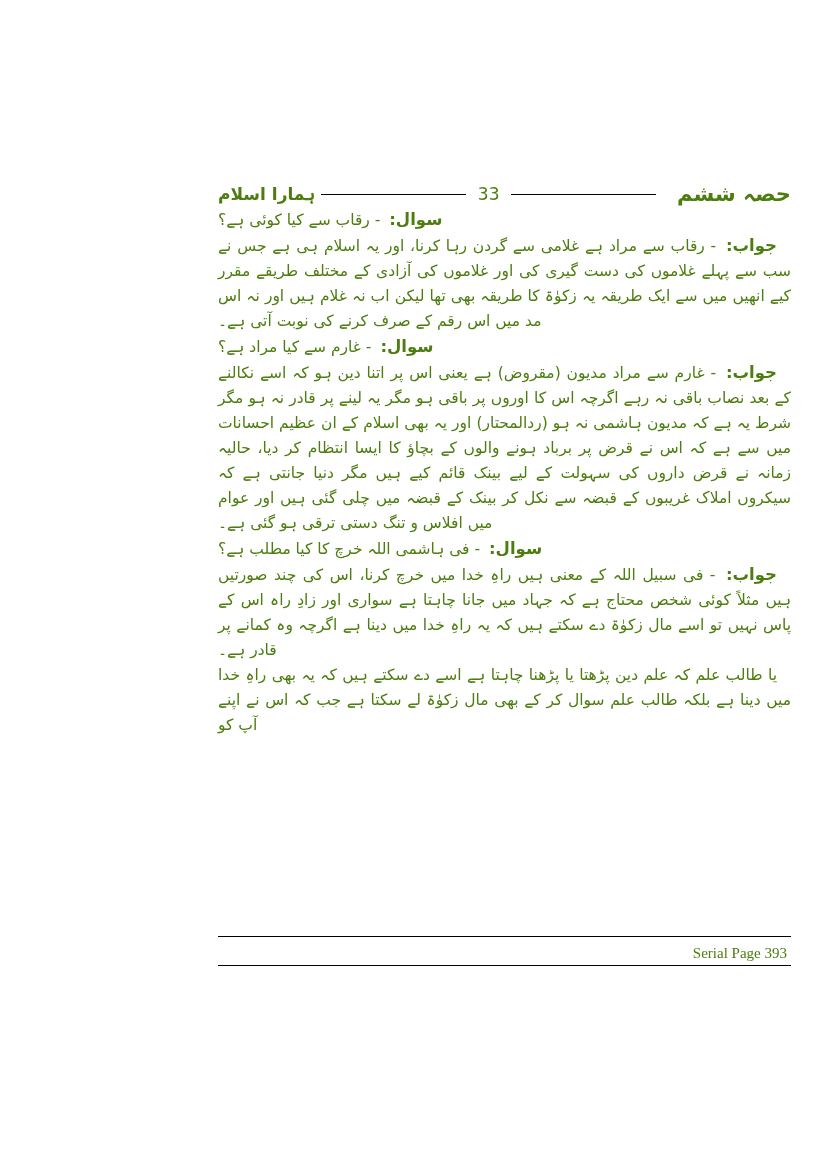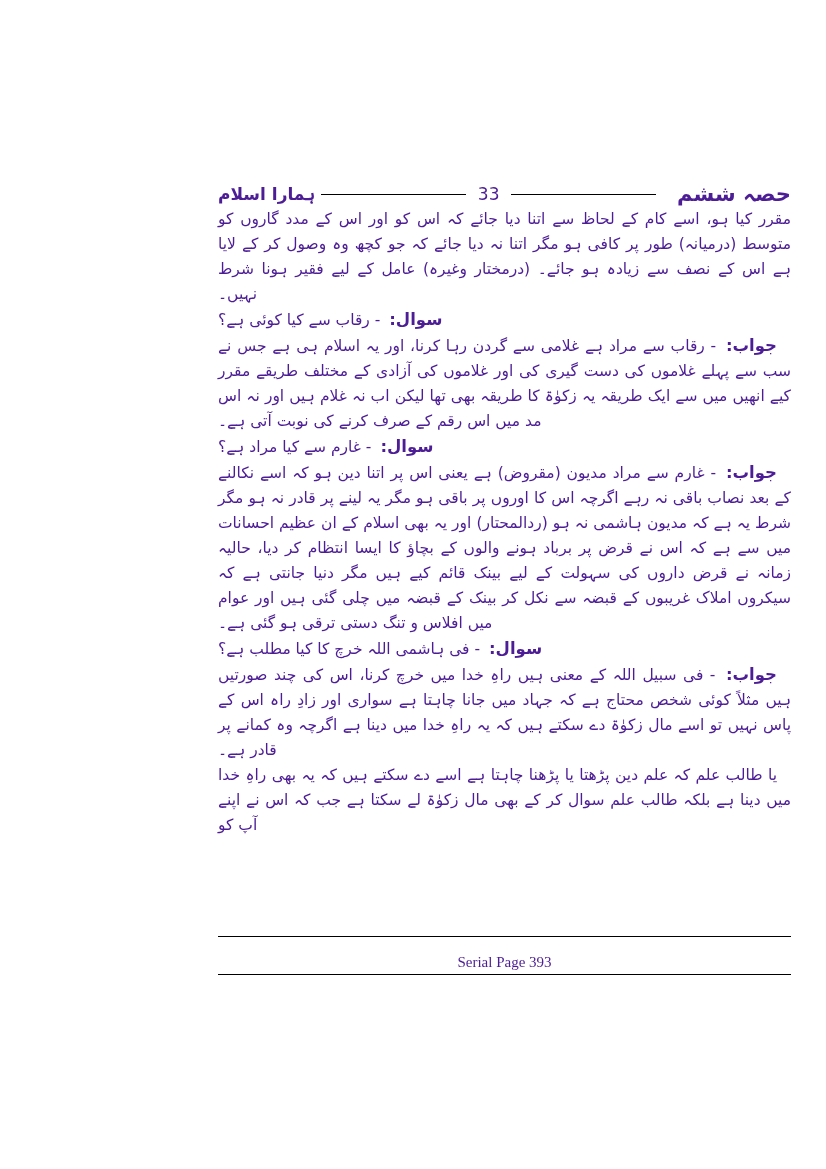--- a/index.html
+++ b/index.html
@@ -8,21 +8,21 @@
     background: #ffffff;
   }
   .page {
     position: relative;
     width: 826px;
     height: 1169px;
     background: #ffffff;
     margin: 0 auto;
     overflow: hidden;
     font-family: "DejaVu Sans", sans-serif;
-    color: #4c1d95;
+    color: #4d7c0f;
   }
   
   .header {
     position: absolute;
     left: 218px;
     top: 182px;
     width: 573px;
     display: flex;
     align-items: center;
     gap: 6px;
@@ -74,43 +74,42 @@
   }
   
   .footer {
     position: absolute;
     left: 218px;
     top: 936px;
     width: 573px;
     box-sizing: border-box;
     border-top: 1.5px solid #000;
     border-bottom: 1.5px solid #000;
-    padding: 17px 4px 3px 4px;
+    padding: 8px 4px 3px 4px;
     font-family: "Liberation Serif", serif;
     font-size: 15px;
     direction: ltr;
-    text-align: center;
+    text-align: right;
   }
 </style>
 </head>
 <body>
 
 <div class="page">
 
   <div class="header">
     <span class="book">ہمارا اسلام</span>
     <span class="rule"></span>
     <span class="num">33</span>
     <span class="rule"></span>
     <span class="sec">حصہ ششم</span>
   </div>
 
   <div class="bodytext">
 
-    <p class="para">مقرر کیا ہو، اسے کام کے لحاظ سے اتنا دیا جائے کہ اس کو اور اس کے مدد گاروں کو متوسط (درمیانہ) طور پر کافی ہو مگر اتنا نہ دیا جائے کہ جو کچھ وہ وصول کر کے لایا ہے اس کے نصف سے زیادہ ہو جائے۔ (درمختار وغیرہ) عامل کے لیے فقیر ہونا شرط نہیں۔</p>
 
     <p class="para">
       <strong class="label">سوال:</strong>
       <span>- رقاب سے کیا کوئی ہے؟</span>
     </p>
 
     <p class="para indent">
       <strong class="label">جواب:</strong>
       <span>- رقاب سے مراد ہے غلامی سے گردن رہا کرنا، اور یہ اسلام ہی ہے جس نے سب سے پہلے غلاموں کی دست گیری کی اور غلاموں کی آزادی کے مختلف طریقے مقرر کیے انھیں میں سے ایک طریقہ یہ زکوٰۃ کا طریقہ بھی تھا لیکن اب نہ غلام ہیں اور نہ اس مد میں اس رقم کے صرف کرنے کی نوبت آتی ہے۔</span>
     </p>

